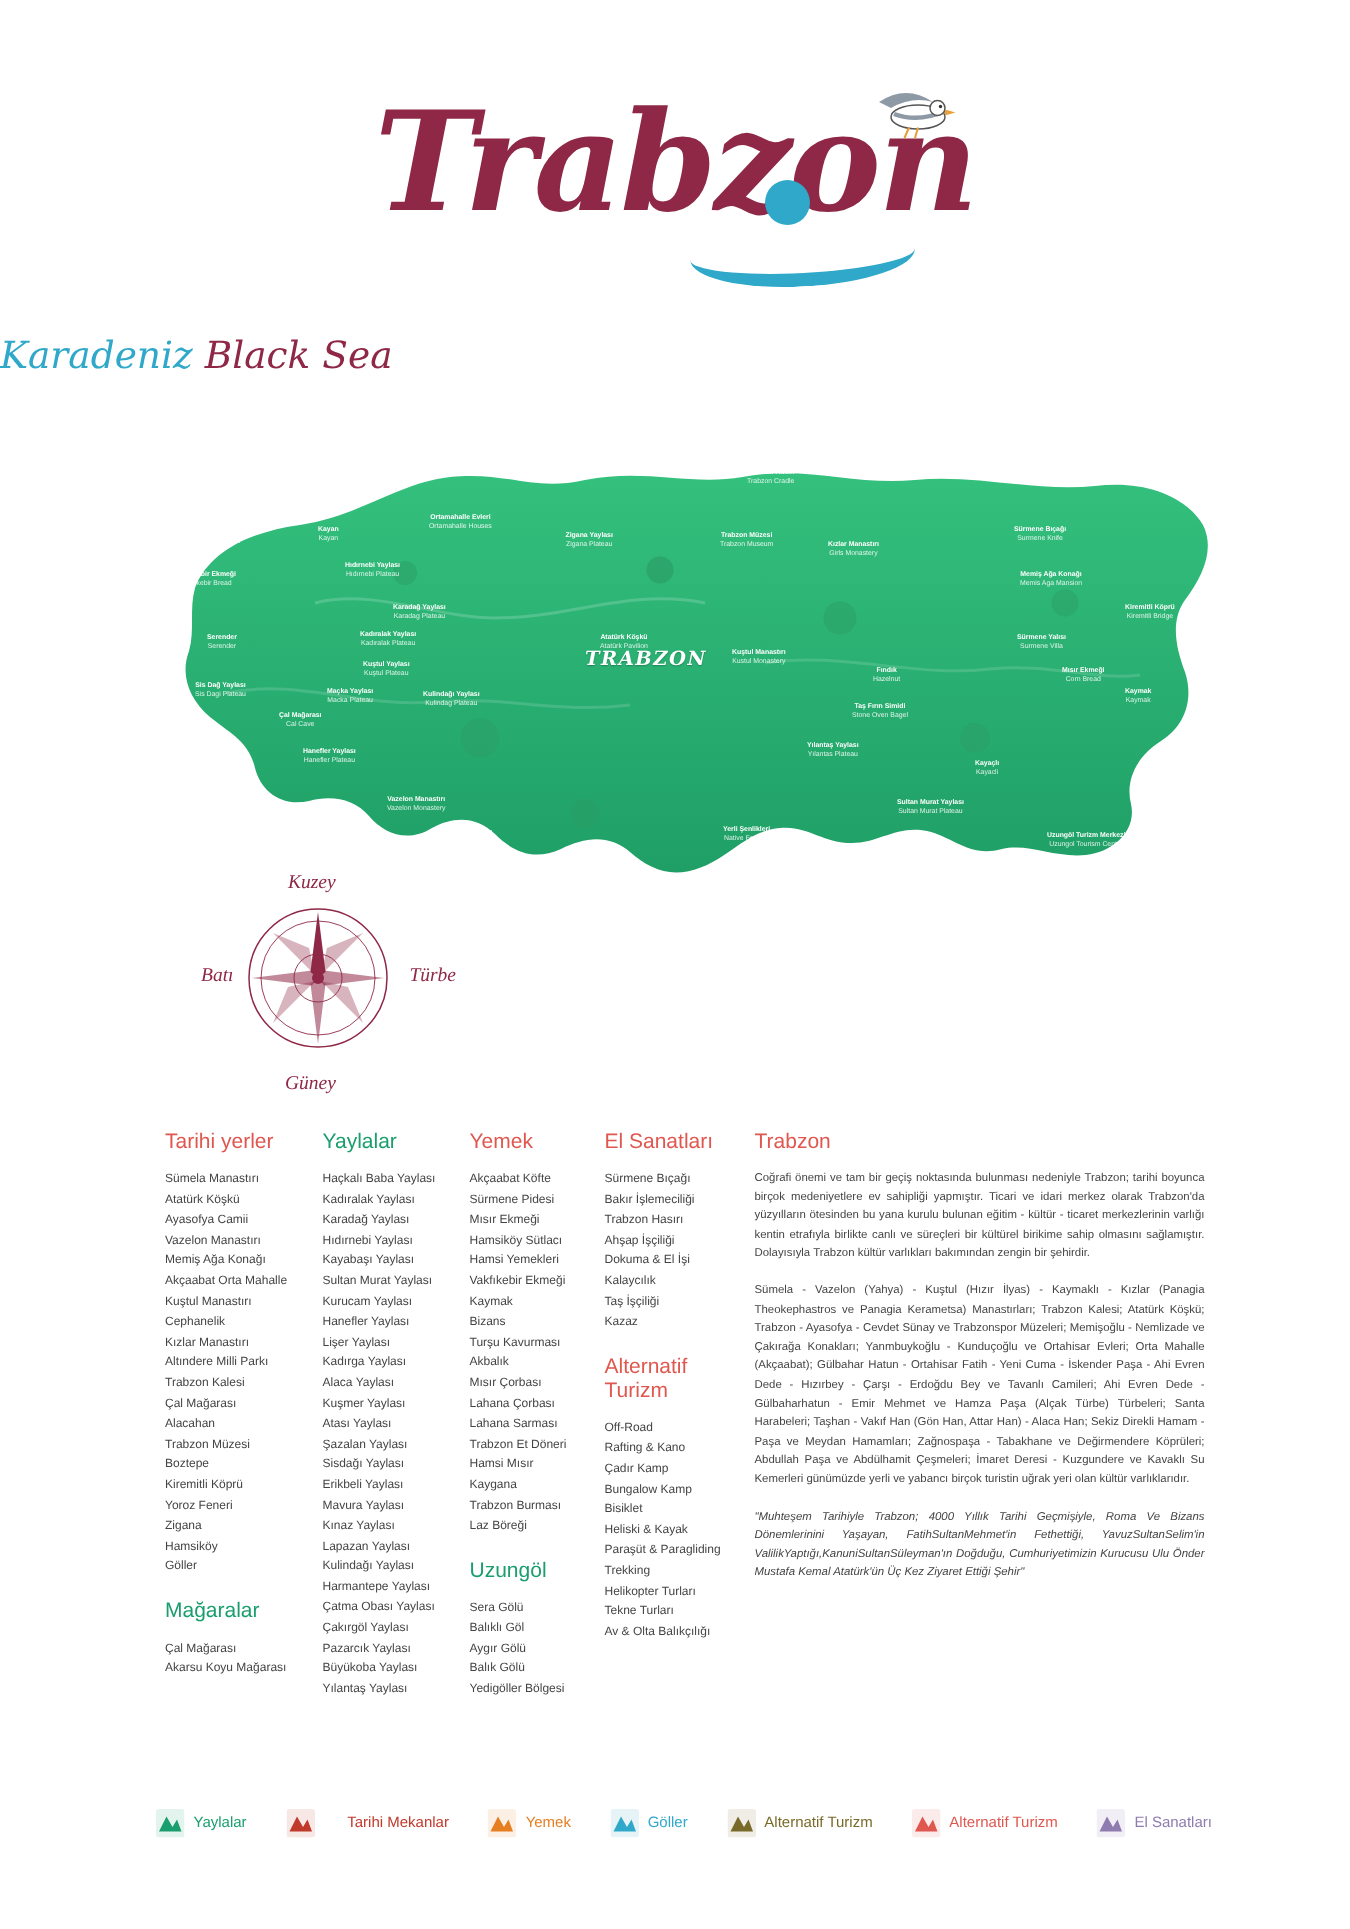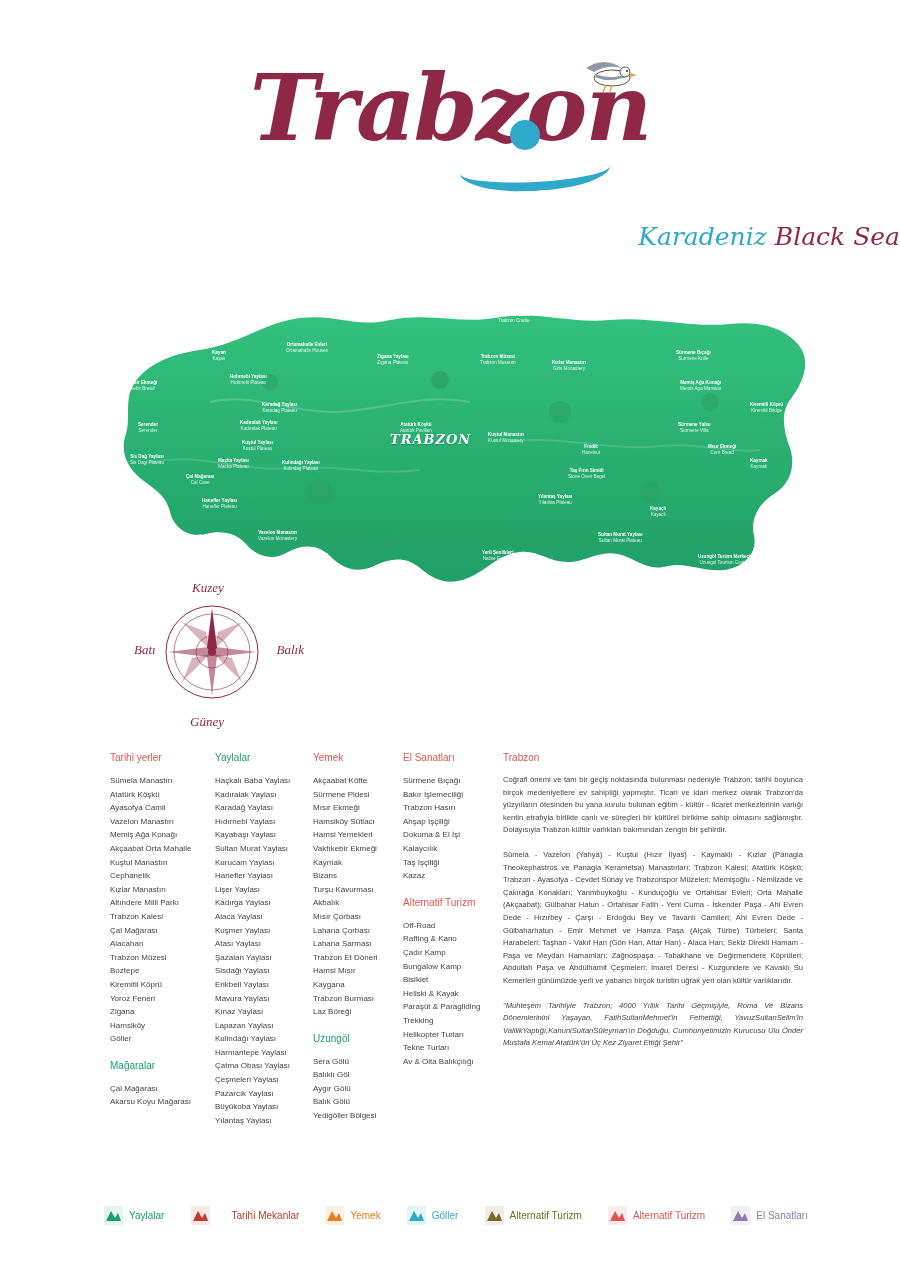--- a/index.html
+++ b/index.html
@@ -66,21 +66,21 @@
     top: 48px;
     left: 578px;
     width: 60px;
     height: 48px;
   }
   .sea-title {
     position: absolute;
     top: 222px;
     left: 0;
     width: 900px;
-    text-align: right;
+    text-align: left;
     font-family: "DejaVu Serif", serif;
     font-style: italic;
     font-size: 25px;
   }
   .sea-title .tr { color: #2fa8c9; }
   .sea-title .en { color: #8e2846; }
 
   
   .map-area {
     position: absolute;
@@ -138,21 +138,21 @@
   
   .content {
     position: absolute;
     top: 752px;
     left: 110px;
     width: 700px;
   }
   .col { position: absolute; top: 0; }
   .col-title {
     color: #e0574f;
-    font-size: 10px;
+    font-size: 14px;
     margin-bottom: 11px;
     font-family: "Liberation Sans", sans-serif;
   }
   .col-title.green { color: #1a9e6e; }
   .col-title.red { color: #e0574f; }
   .col ul {
     list-style: none;
     margin: 0;
     padding: 0;
   }
@@ -432,21 +432,21 @@
           <span class="l1">Atası Yaylası</span>
           <span class="l2">Atası Plateau</span>
         </div>
       </div>
   </div>
 
   <div class="compass">
     <div class="dir n">Kuzey</div>
     <div class="dir s">Güney</div>
     <div class="dir w">Batı</div>
-    <div class="dir e">Balık</div>
+    <div class="dir e">Türbe</div>
     <svg width="100" height="100" viewBox="0 0 100 100">
       <circle cx="50" cy="50" r="46" fill="none" stroke="#8e2846" stroke-width="1"></circle>
       <circle cx="50" cy="50" r="38" fill="none" stroke="#8e2846" stroke-width=".6"></circle>
       <circle cx="50" cy="50" r="16" fill="none" stroke="#8e2846" stroke-width=".6"></circle>
       <g fill="#8e2846">
         <path d="M50 6 L55 46 L50 50 L45 46 Z"></path>
         <path d="M50 94 L55 54 L50 50 L45 54 Z" opacity=".55"></path>
         <path d="M6 50 L46 55 L50 50 L46 45 Z" opacity=".55"></path>
         <path d="M94 50 L54 55 L50 50 L54 45 Z" opacity=".55"></path>
         <path d="M20 20 L48 48 L44 30 Z" opacity=".35"></path>
@@ -511,21 +511,21 @@
           <li>Atası Yaylası</li>
           <li>Şazalan Yaylası</li>
           <li>Sisdağı Yaylası</li>
           <li>Erikbeli Yaylası</li>
           <li>Mavura Yaylası</li>
           <li>Kınaz Yaylası</li>
           <li>Lapazan Yaylası</li>
           <li>Kulindağı Yaylası</li>
           <li>Harmantepe Yaylası</li>
           <li>Çatma Obası Yaylası</li>
-          <li>Çeşmeleri Yaylası</li>
+          <li>Çakırgöl Yaylası</li>
           <li>Pazarcık Yaylası</li>
           <li>Büyükoba Yaylası</li>
           <li>Yılantaş Yaylası</li>
         </ul>
     </div>
 
     <div class="col c3">
       <div class="col-title red">Yemek</div>
       <ul>
           <li>Akçaabat Köfte</li>

